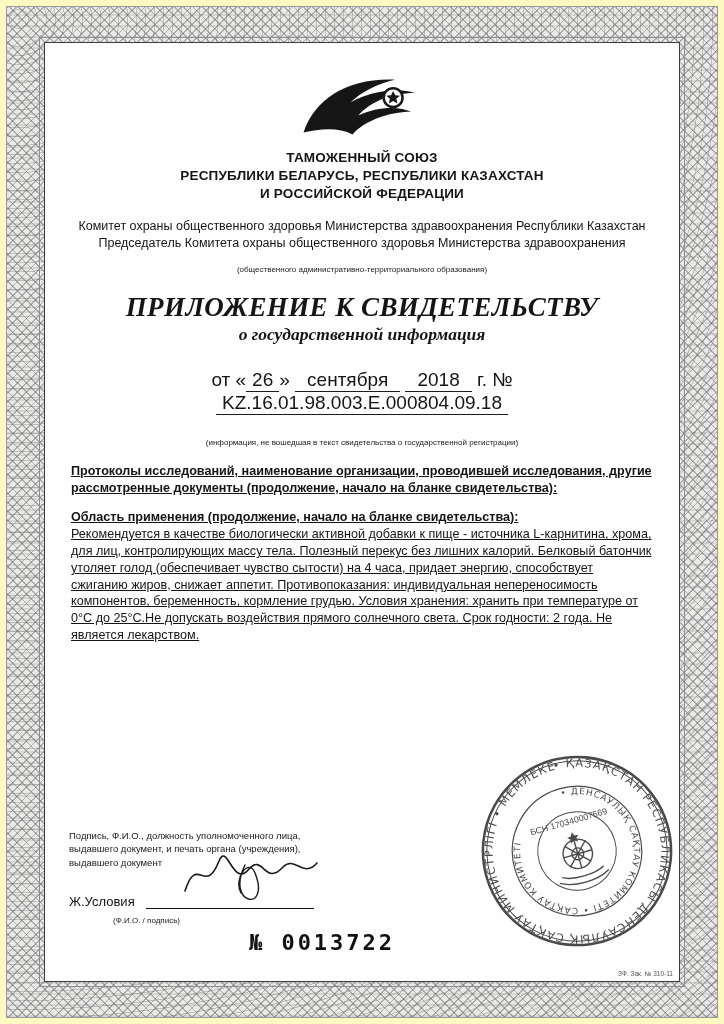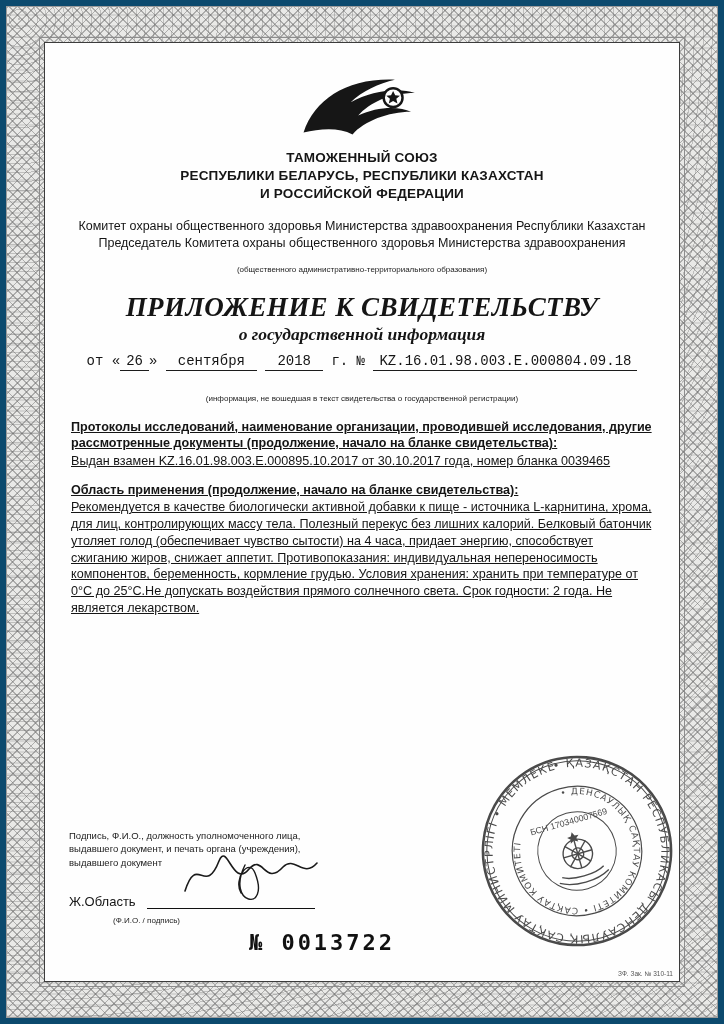--- a/index.html
+++ b/index.html
@@ -1,16 +1,16 @@
 <!DOCTYPE html>
 <html><head>
 <meta charset="utf-8">
 <style>
   html,body{margin:0;padding:0;background:#fff;}
-  .page{position:relative;width:724px;height:1024px;background:#0c4a6e;overflow:hidden;
+  .page{position:relative;width:724px;height:1024px;background:#fef9c3;overflow:hidden;
         font-family:"Liberation Sans",sans-serif;color:#151515;}
   
   .guilloche{position:absolute;inset:6px;
     background:
       repeating-radial-gradient(circle at 12px 12px, rgba(110,110,110,.35) 0 1px, transparent 1px 9px),
       repeating-linear-gradient(45deg, rgba(100,100,100,.45) 0 1.3px, transparent 1.3px 6.5px),
       repeating-linear-gradient(-45deg, rgba(100,100,100,.45) 0 1.3px, transparent 1.3px 6.5px),
       repeating-linear-gradient(0deg, rgba(140,140,140,.22) 0 2px, transparent 2px 11px),
       #e9e9e7;
     border:1px solid #9a9a9a;}
@@ -18,21 +18,21 @@
     border:1.5px solid #3c3c3c;outline:1px solid #8d8d8d;outline-offset:4px;
     box-sizing:border-box;padding:22px 24px;text-align:center;}
   .emblem{margin:4px auto 2px auto;width:132px;height:78px;}
   .hdr{font-weight:bold;font-size:13.5px;line-height:1.35;letter-spacing:.2px;}
   .authority{margin-top:14px;font-size:12.5px;line-height:1.35;}
   .admin-note{margin-top:14px;font-size:8px;color:#222;}
   .title{margin-top:18px;font-family:"Liberation Serif",serif;font-style:italic;font-weight:bold;
          font-size:27px;letter-spacing:.4px;}
   .subtitle{font-family:"Liberation Serif",serif;font-style:italic;font-weight:bold;font-size:17.5px;
             margin-top:1px;}
-  .date-line{margin-top:8px;font-size:14px;font-family:Liberation Mono, monospace;}
+  .date-line{margin-top:24px;font-size:19px;}
   .ul{display:inline-block;border-bottom:1px solid #1c1c1c;padding:0 12px;line-height:1.15;}
   .ul.num{padding:0 6px;}
   .info-note{margin-top:23px;font-size:8px;color:#222;}
   .sections{margin-top:16px;text-align:left;font-size:12.6px;line-height:1.33;padding:0 2px;text-decoration:underline;}
   .sec-heading{font-weight:bold;}
   .sec-body{margin-top:1px;}
   .sec + .sec{margin-top:12px;}
   .footer-caption{position:absolute;left:24px;bottom:112px;width:238px;text-align:left;
                   font-size:9.5px;line-height:1.4;color:#1a1a1a;}
   .signer-row{position:absolute;left:24px;bottom:72px;text-align:left;font-size:13px;width:300px;}
@@ -86,32 +86,31 @@
       <span class="ul">2018</span>
       <span>г.  №</span>
       <span class="ul num">KZ.16.01.98.003.E.000804.09.18</span>
     </div>
 
     <div class="info-note">(информация, не вошедшая в текст свидетельства о государственной регистрации)</div>
 
     <div class="sections">
       <div class="sec">
         <span class="sec-heading">Протоколы исследований, наименование организации, проводившей исследования, другие рассмотренные документы (продолжение, начало на бланке свидетельства):</span>
-        <div class="sec-body">Выдан взамен KZ.16.01.98.003.E.000895.10.2017 от 30.10.2017 года, номер бланка 0039465</div>
       </div>
       <div class="sec">
         <span class="sec-heading">Область применения (продолжение, начало на бланке свидетельства):</span>
         <div class="sec-body">Рекомендуется в качестве биологически активной добавки к пище - источника L-карнитина, хрома, для лиц, контролирующих массу тела. Полезный перекус без лишних калорий. Белковый батончик утоляет голод (обеспечивает чувство сытости) на 4 часа, придает энергию, способствует сжиганию жиров, снижает аппетит. Противопоказания: индивидуальная непереносимость компонентов, беременность, кормление грудью. Условия хранения: хранить при температуре от 0°С до 25°С.Не допускать воздействия прямого солнечного света. Срок годности: 2 года. Не является лекарством.</div>
       </div>
     </div>
 
     <div class="footer-caption">Подпись, Ф.И.О., должность уполномоченного лица, выдавшего документ, и печать органа (учреждения), выдавшего документ</div>
 
     <div class="signer-row">
-      <span class="signer-name">Ж.Область</span>
+      <span class="signer-name">Ж.Условия</span>
       <span class="sig-line"></span>
     </div>
     <div class="signer-caption">(Ф.И.О. / подпись)</div>
 
     <div class="signature">
       <svg viewBox="0 0 150 78" width="150" height="78" aria-hidden="true">
         <path d="M10,52 C22,14 30,58 44,22 C52,2 58,50 74,30 C88,14 90,48 108,28 C120,16 128,40 142,24" fill="none" stroke="#1a1a1a" stroke-width="1.6" stroke-linecap="round"></path>
         <path d="M70,26 C50,66 96,74 80,34 C74,18 58,40 66,54" fill="none" stroke="#1a1a1a" stroke-width="1.4" stroke-linecap="round"></path>
       </svg>
     </div>

